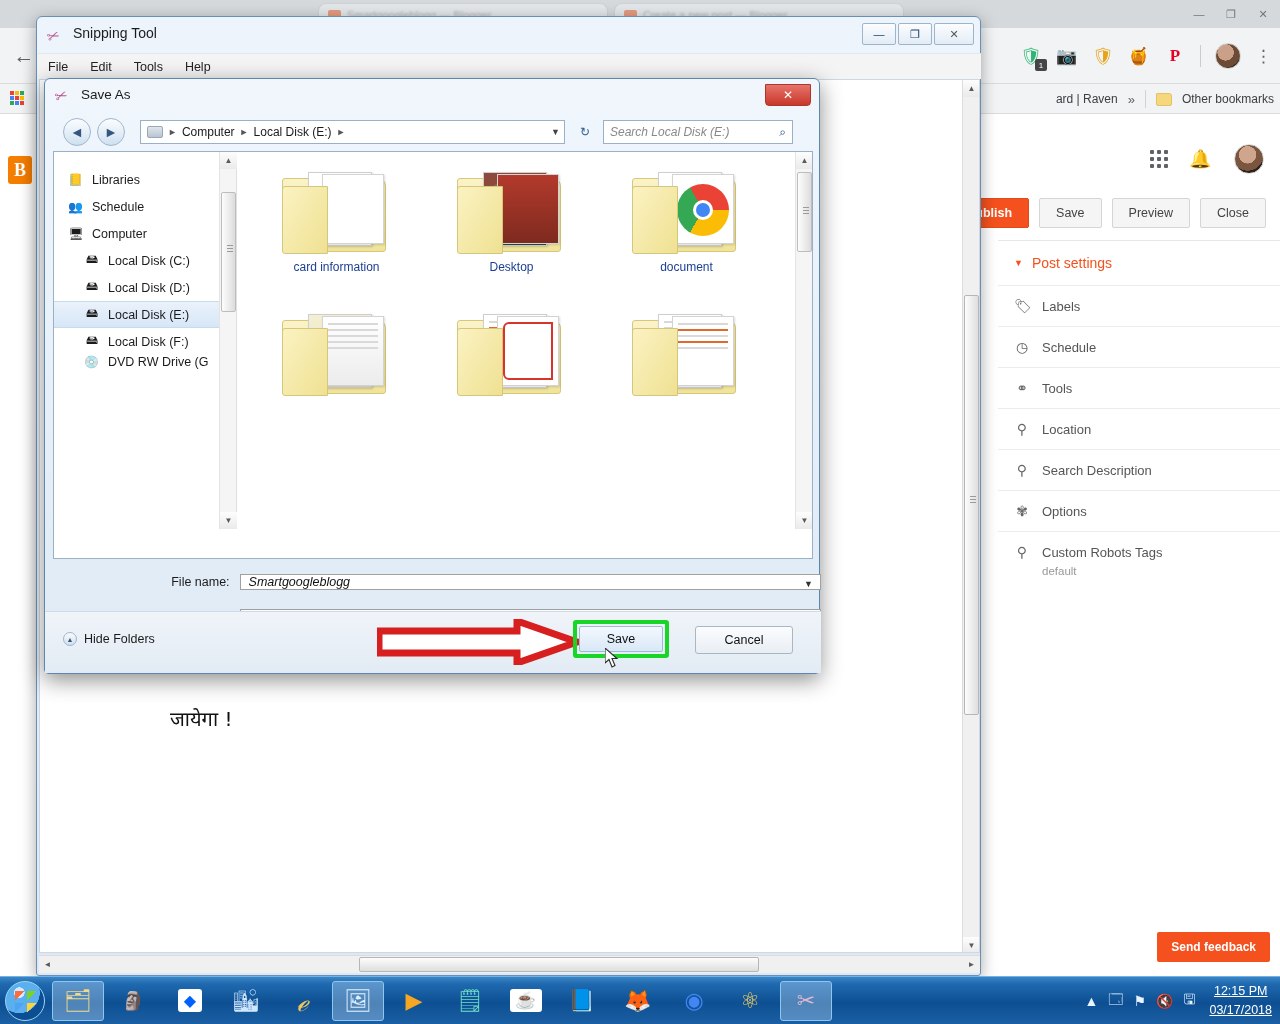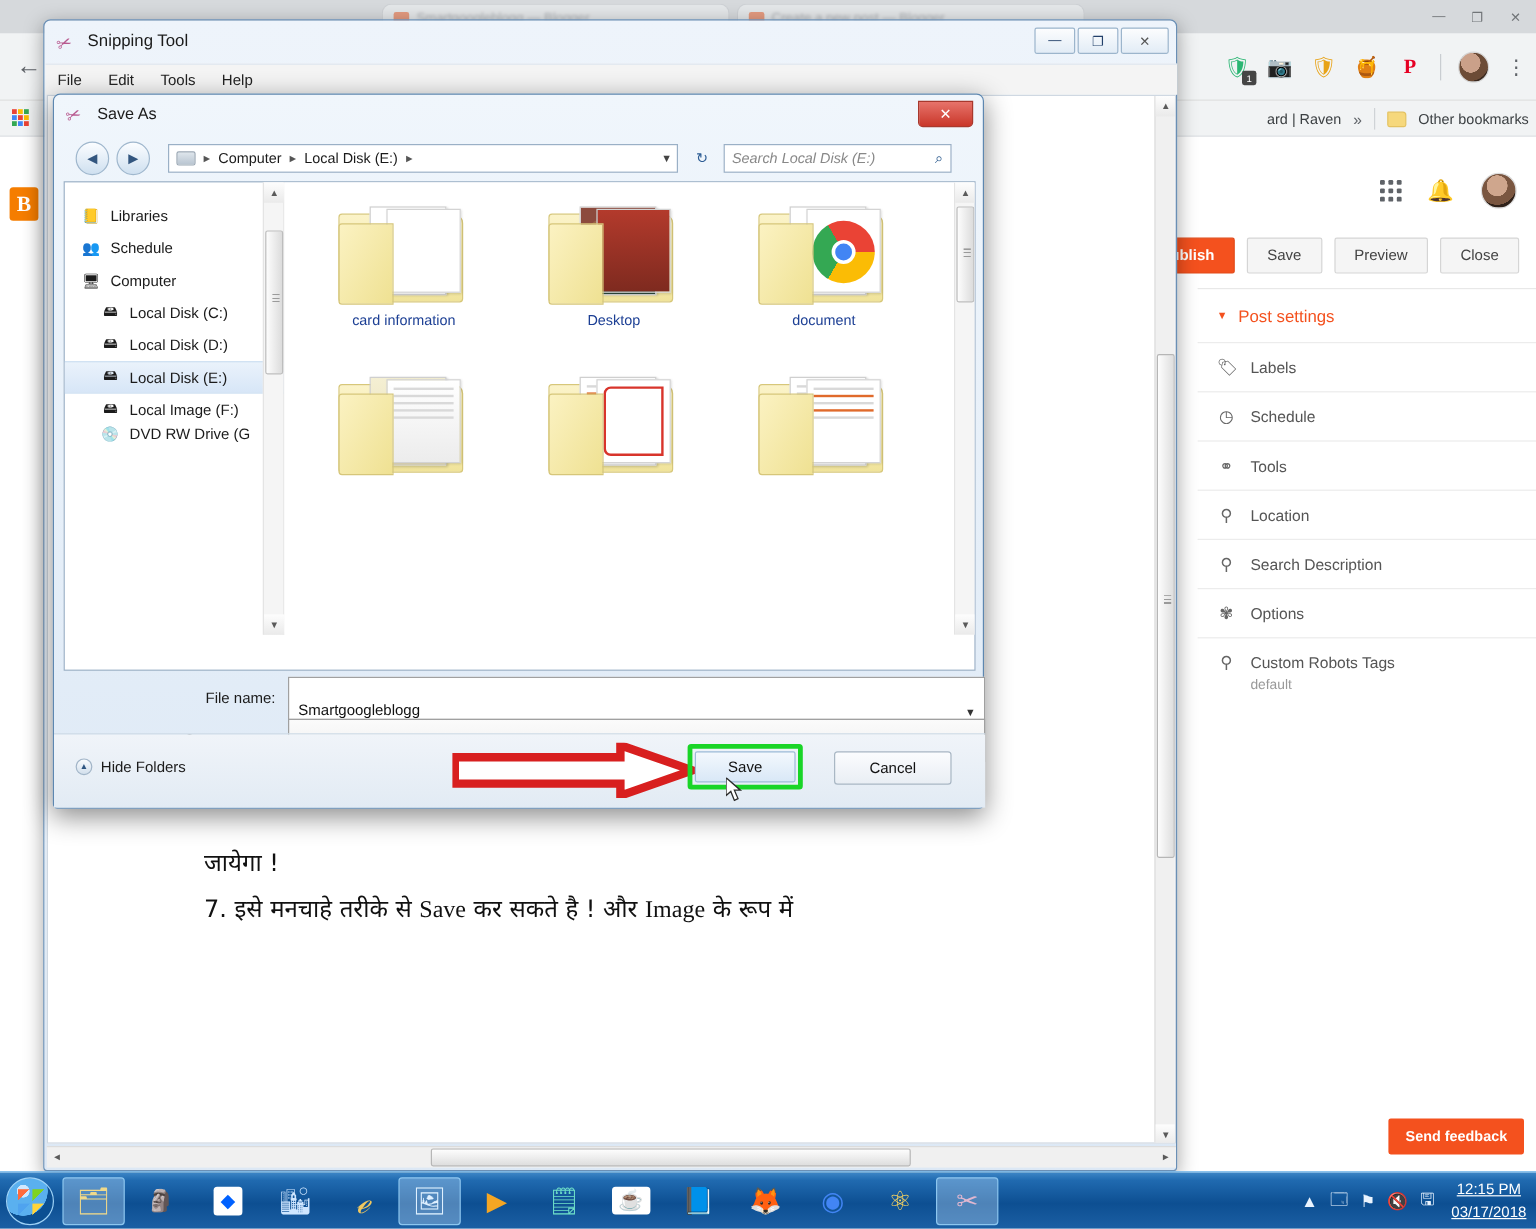--- a/index.html
+++ b/index.html
@@ -335,22 +335,22 @@
     position: absolute; right: 0; top: 0; width: 17px; height: 377px;
     background: #f5f5f5; border-left: 1px solid #e4e4e4;
   }
   .fs-thumb { position:absolute; left:1px; top:20px; width:15px; height:80px;
     background: linear-gradient(90deg,#fdfdfd,#dcdcdc); border:1px solid #bdbdbd; border-radius:2px;}
 
   .sa-fields { position: absolute; left: 0; top: 488px; width: 776px; }
   .field-row { display: flex; align-items: center; height: 30px; margin-bottom: 5px; }
   .field-label { width: 200px; text-align: right; padding-right: 10px; font-size: 12.5px; color: #1b1b1b; }
   .field-input {
-    width: 598px; height: 36px; background: #fff; border: 1px solid #a0a0a0;
-    display: flex; align-items: flex-end; padding: 0 8px; font-size: 12.5px; color: #111; position: relative;
+    width: 598px; height: 16px; background: #fff; border: 1px solid #a0a0a0;
+    display: flex; align-items: flex-end; padding: 0 8px; font-size: 12.5px; color: #111; position: relative; font-style: italic;
   }
   .field-input.combo { background: linear-gradient(#fbfbfb,#eeeeee); }
   .fi-caret { position: absolute; right: 7px; font-size: 9px; color: #333; }
   .date-row { display: flex; align-items: center; height: 26px; }
   .date-label { width: 200px; text-align: right; padding-right: 10px; font-size: 12.5px; color: #8b8b8b; }
   .date-link { font-size: 12.5px; color: #1a6fb5; }
 
   .sa-footer { position: absolute; left: 0; bottom: 0; width: 776px; height: 62px;
     background: linear-gradient(#f0f4f9,#e2ebf4); border-top: 1px solid #cfdbe6; }
   .hide-folders { position: absolute; left: 18px; top: 20px; display: flex; align-items: center; gap: 7px;
@@ -555,23 +555,20 @@
     <div class="snip-menubar">
       <span>File</span>
       <span>Edit</span>
       <span>Tools</span>
       <span>Help</span>
     </div>
 
     <div class="snip-canvas">
       <div class="snip-text">
         <div>जायेगा !</div>
-        <div>
-          <span>7. इसे मनचाहे तरीके से </span><span class="serif">Save</span><span> कर  सकते है !  और </span><span class="serif">Image</span><span> के रूप में</span>
-        </div>
       </div>
 
       <div class="snip-vscroll">
         <div class="vs-arrow">▲</div>
         <div class="vs-thumb">
           <div class="vs-grip"></div>
         </div>
         <div class="vs-arrow" style="position:absolute;bottom:0;left:0;">▼</div>
       </div>
     </div>
@@ -632,21 +629,21 @@
           <div class="tree-item indent">
             <span class="t-ico">🖴</span>
             <span>Local Disk (D:)</span>
           </div>
           <div class="tree-item indent selected">
             <span class="t-ico">🖴</span>
             <span>Local Disk (E:)</span>
           </div>
           <div class="tree-item indent">
             <span class="t-ico">🖴</span>
-            <span>Local Image (F:)</span>
+            <span>Local Disk (F:)</span>
           </div>
           <div class="tree-item indent" style="overflow:hidden;height:14px;">
             <span class="t-ico">💿</span>
             <span>DVD RW Drive (G</span>
           </div>
 
           <div class="tree-scroll">
             <div class="vs-arrow">▲</div>
             <div class="ts-thumb">
               <div class="vs-grip" style="top:52px;"></div>

